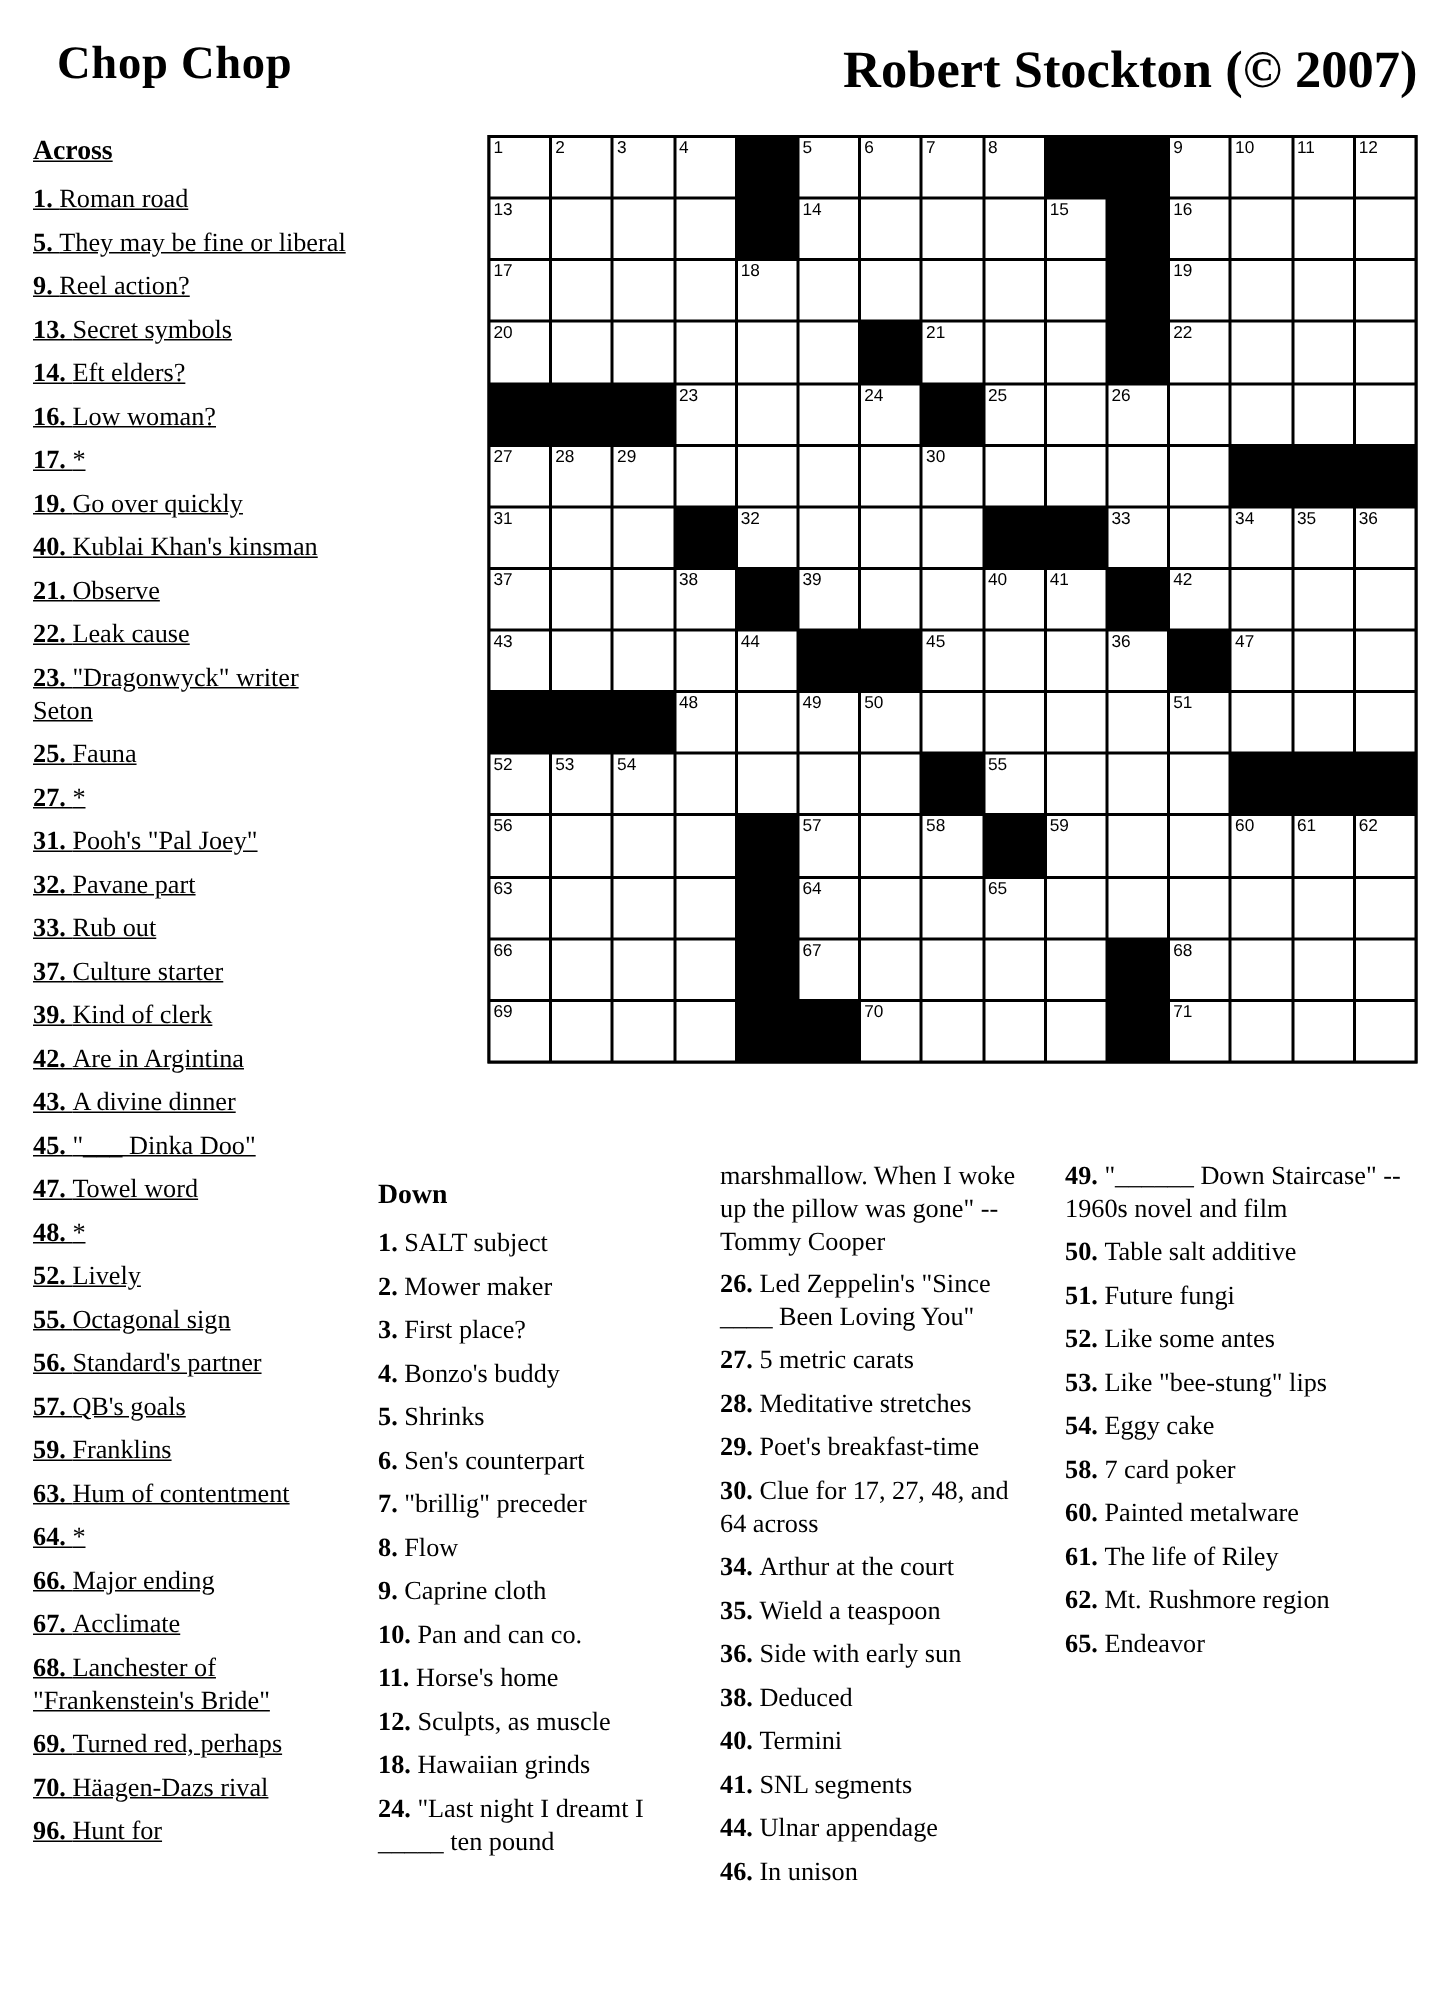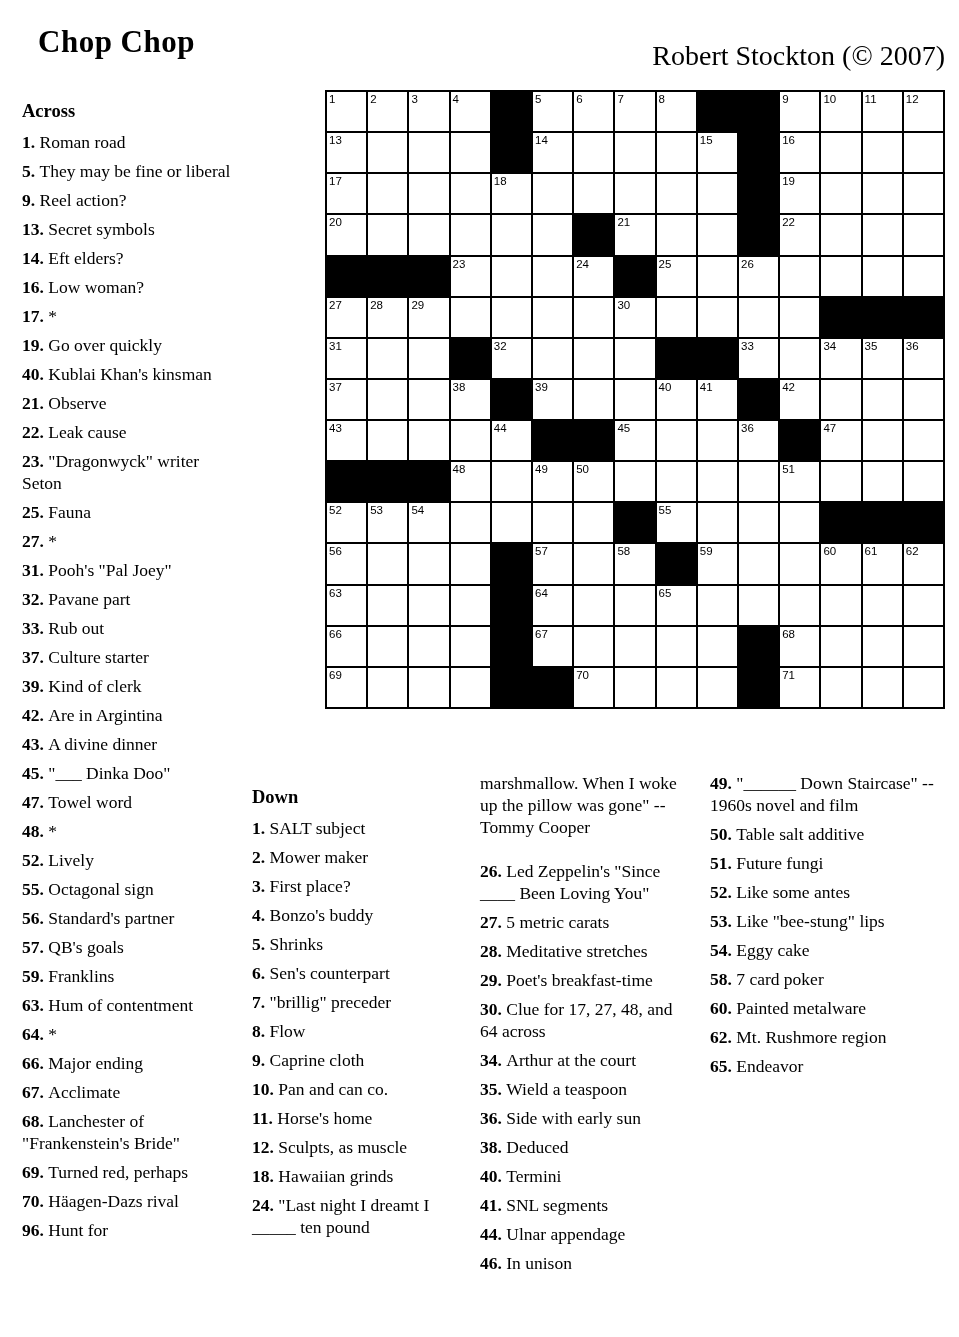--- a/index.html
+++ b/index.html
@@ -1,41 +1,41 @@
 <!DOCTYPE html>
 <html><head>
 <meta charset="utf-8">
 <style>
   html,body{margin:0;padding:0;}
   body{
     width:959px;height:1337px;position:relative;background:#fff;color:#000;
     font-family:"Liberation Serif", serif;
   }
   .title{position:absolute;left:38px;top:24px;font-size:31px;font-weight:bold;letter-spacing:.5px;}
-  .byline{position:absolute;right:14px;top:27px;font-size:28px;font-weight:normal;margin-top:13px;}
+  .byline{position:absolute;right:14px;top:27px;font-size:35px;font-weight:bold;}
   .grid{
     position:absolute;left:325px;top:90px;width:620px;height:619px;
     display:grid;grid-template-columns:repeat(15,1fr);grid-template-rows:repeat(15,1fr);
     background:#000;gap:2px;border:2px solid #000;box-sizing:border-box;
   }
   .cell{background:#fff;position:relative;}
   .cell.black{background:#000;}
   .cell .cnum{
     position:absolute;top:0px;left:2px;
     font-family:"Liberation Sans", sans-serif;font-size:11.5px;line-height:14px;
   }
   .col{position:absolute;font-size:17.5px;line-height:22px;}
-  .col1{left:22px;top:100px;width:210px;}
+  .col1{left:22px;top:90px;width:210px;text-decoration:underline;}
   .col2{left:252px;top:786px;width:200px;}
   .col3{left:480px;top:772px;width:212px;}
   .col4{left:710px;top:772px;width:238px;}
   .list-header{font-weight:bold;font-size:18.5px;margin-bottom:9px;}
   .clue{margin-bottom:7px;}
   .clue .num{font-weight:bold;}
-  .continuation{margin-bottom:22px;}
+  .continuation{margin-bottom:6px;}
 </style>
 </head>
 <body>
 
 <div class="title">Chop Chop</div>
 <div class="byline">Robert Stockton (© 2007)</div>
 
 <div class="grid">
     <div class="cell">
       <span class="cnum">1</span>
@@ -491,16 +491,17 @@
 <div class="col col4">
   <div>
       <div class="clue"><span class="num">49. </span>"______ Down Staircase" -- 1960s novel and film</div>
       <div class="clue"><span class="num">50. </span>Table salt additive</div>
       <div class="clue"><span class="num">51. </span>Future fungi</div>
       <div class="clue"><span class="num">52. </span>Like some antes</div>
       <div class="clue"><span class="num">53. </span>Like "bee-stung" lips</div>
       <div class="clue"><span class="num">54. </span>Eggy cake</div>
       <div class="clue"><span class="num">58. </span>7 card poker</div>
       <div class="clue"><span class="num">60. </span>Painted metalware</div>
+      <div class="clue"><span class="num">61. </span>The life of Riley</div>
       <div class="clue"><span class="num">62. </span>Mt. Rushmore region</div>
       <div class="clue"><span class="num">65. </span>Endeavor</div>
     </div>
 </div>
 
 </body></html>

